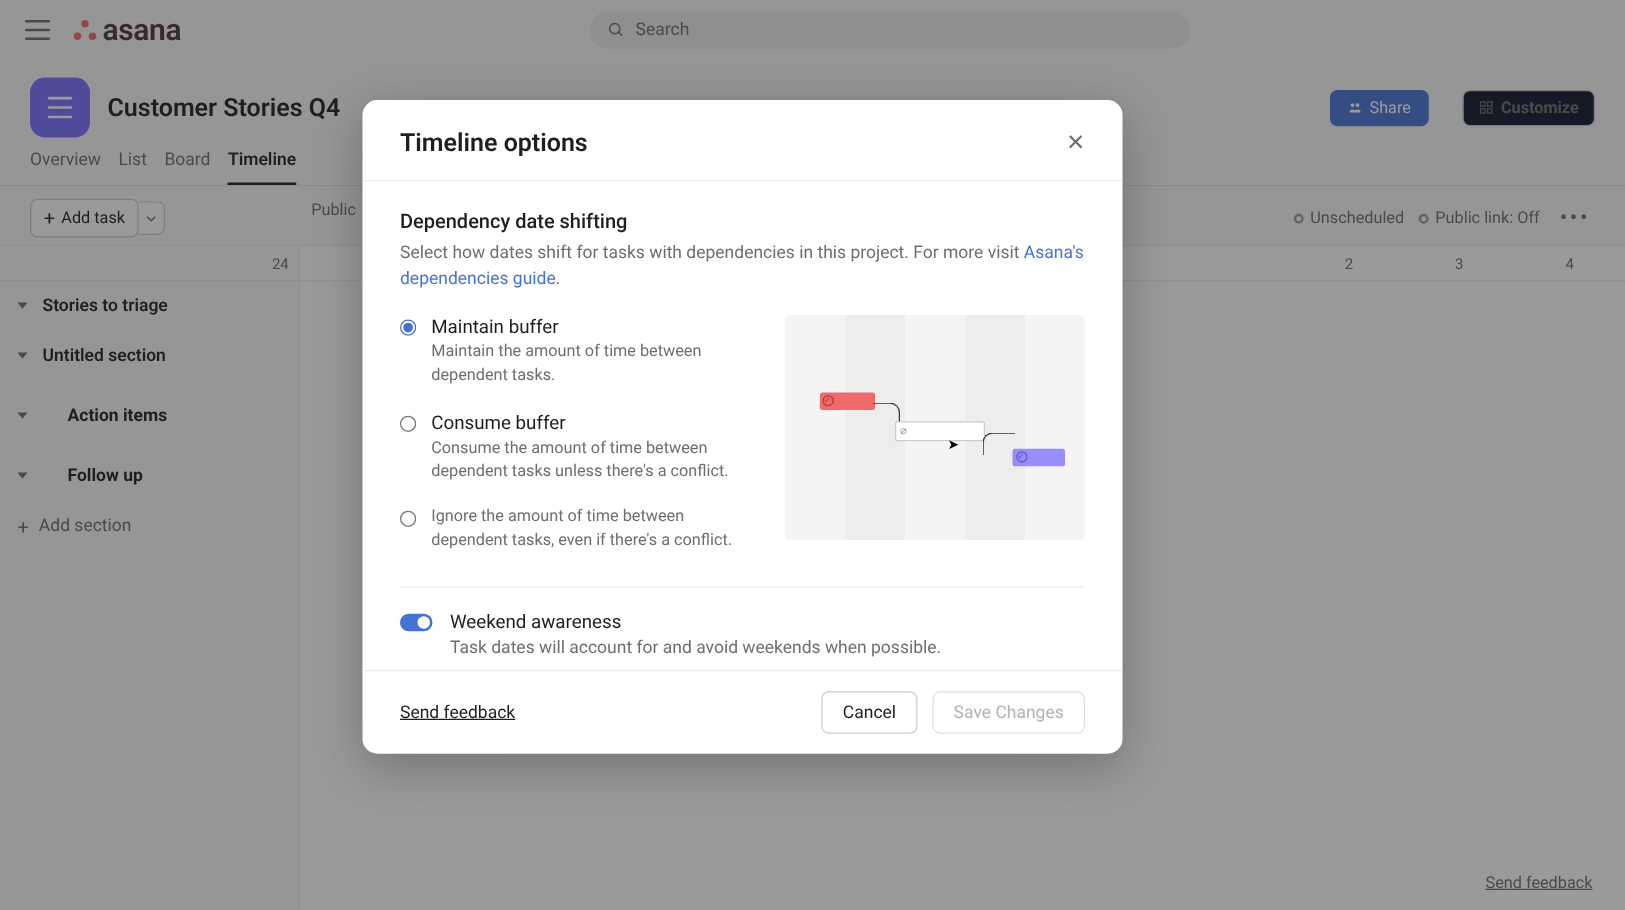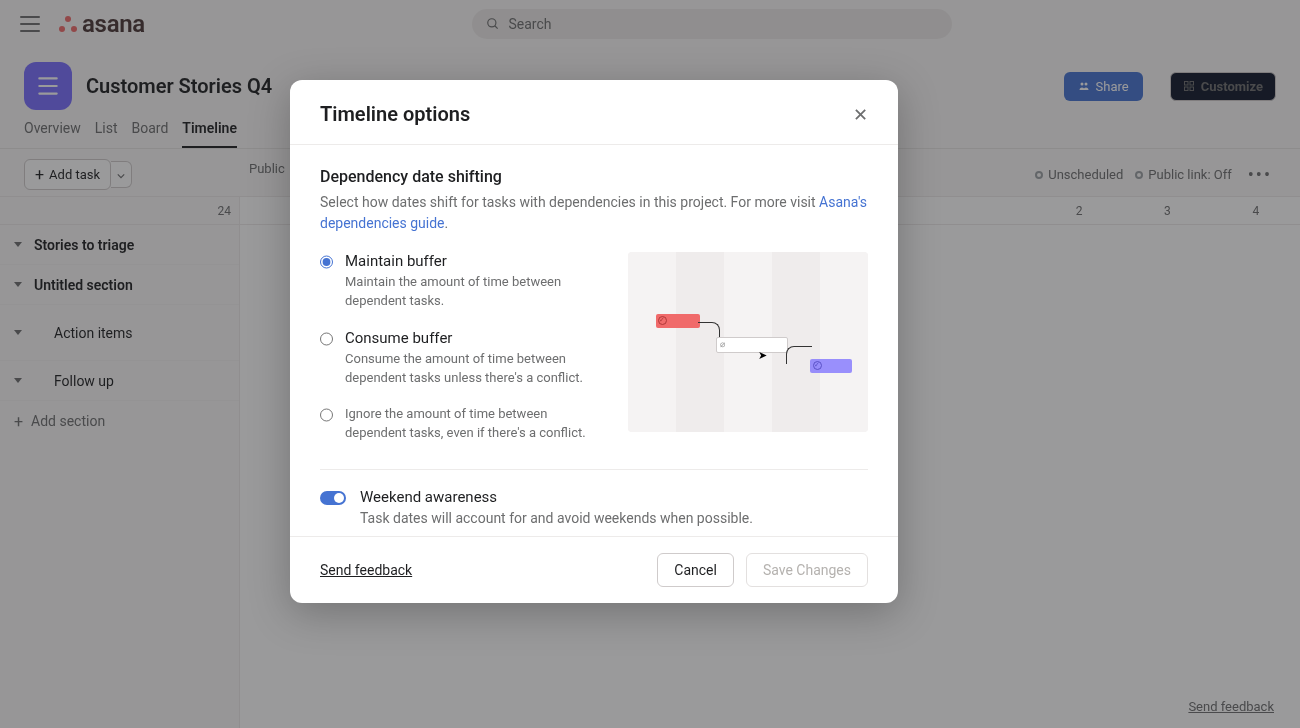--- a/index.html
+++ b/index.html
@@ -43,21 +43,21 @@
 .dot { width:8px; height:8px; border-radius:50%; border:2px solid #9ca0a4; }
 .kebab { font-size:18px; letter-spacing:2px; color:#6d6e6f; padding:0 4px; }
 .month-label { position:absolute; left:249px; top:161px; font-size:13px; color:#6d6e6f; }
 
 
 .body-wrap { display:flex; height:calc(728px - 48px - 64px - 38px - 38px); border-top:1px solid #edeae9; }
 .sidebar { width:240px; border-right:1px solid #edeae9; background:#f9f8f8; }
 .date-header { height:28px; border-bottom:1px solid #edeae9; display:flex; align-items:center; padding-left:8px; font-size:12px; color:#6d6e6f; position:relative; }
 .date-header .num { position:absolute; }
 .section-row { height:40px; display:flex; align-items:center; gap:8px; padding:0 14px; font-size:14px; font-weight:600; color:#1e1f21; border-bottom:1px solid #f5f3f3; }
-.section-row.sub { font-weight:400;gap:28px; }
+.section-row.sub { font-weight:700;gap:28px; }
 .caret { width:0;height:0;border-left:4px solid transparent;border-right:4px solid transparent;border-top:5px solid #6d6e6f; margin-right:4px; }
 .add-section { height:40px; display:flex; align-items:center; gap:8px; padding:0 14px; font-size:14px; color:#6d6e6f; }
 .plus { font-size:16px; }
 .grid-area { flex:1; position:relative; background:#fff; }
 .grid-area .date-row { height:28px; border-bottom:1px solid #edeae9; display:flex; font-size:12px; color:#6d6e6f; }
 .grid-area .date-row div { flex:1; text-align:center; line-height:28px; }
 
 
 .scrim { position:absolute; inset:0; background:rgba(30,31,33,0.45); }
 

